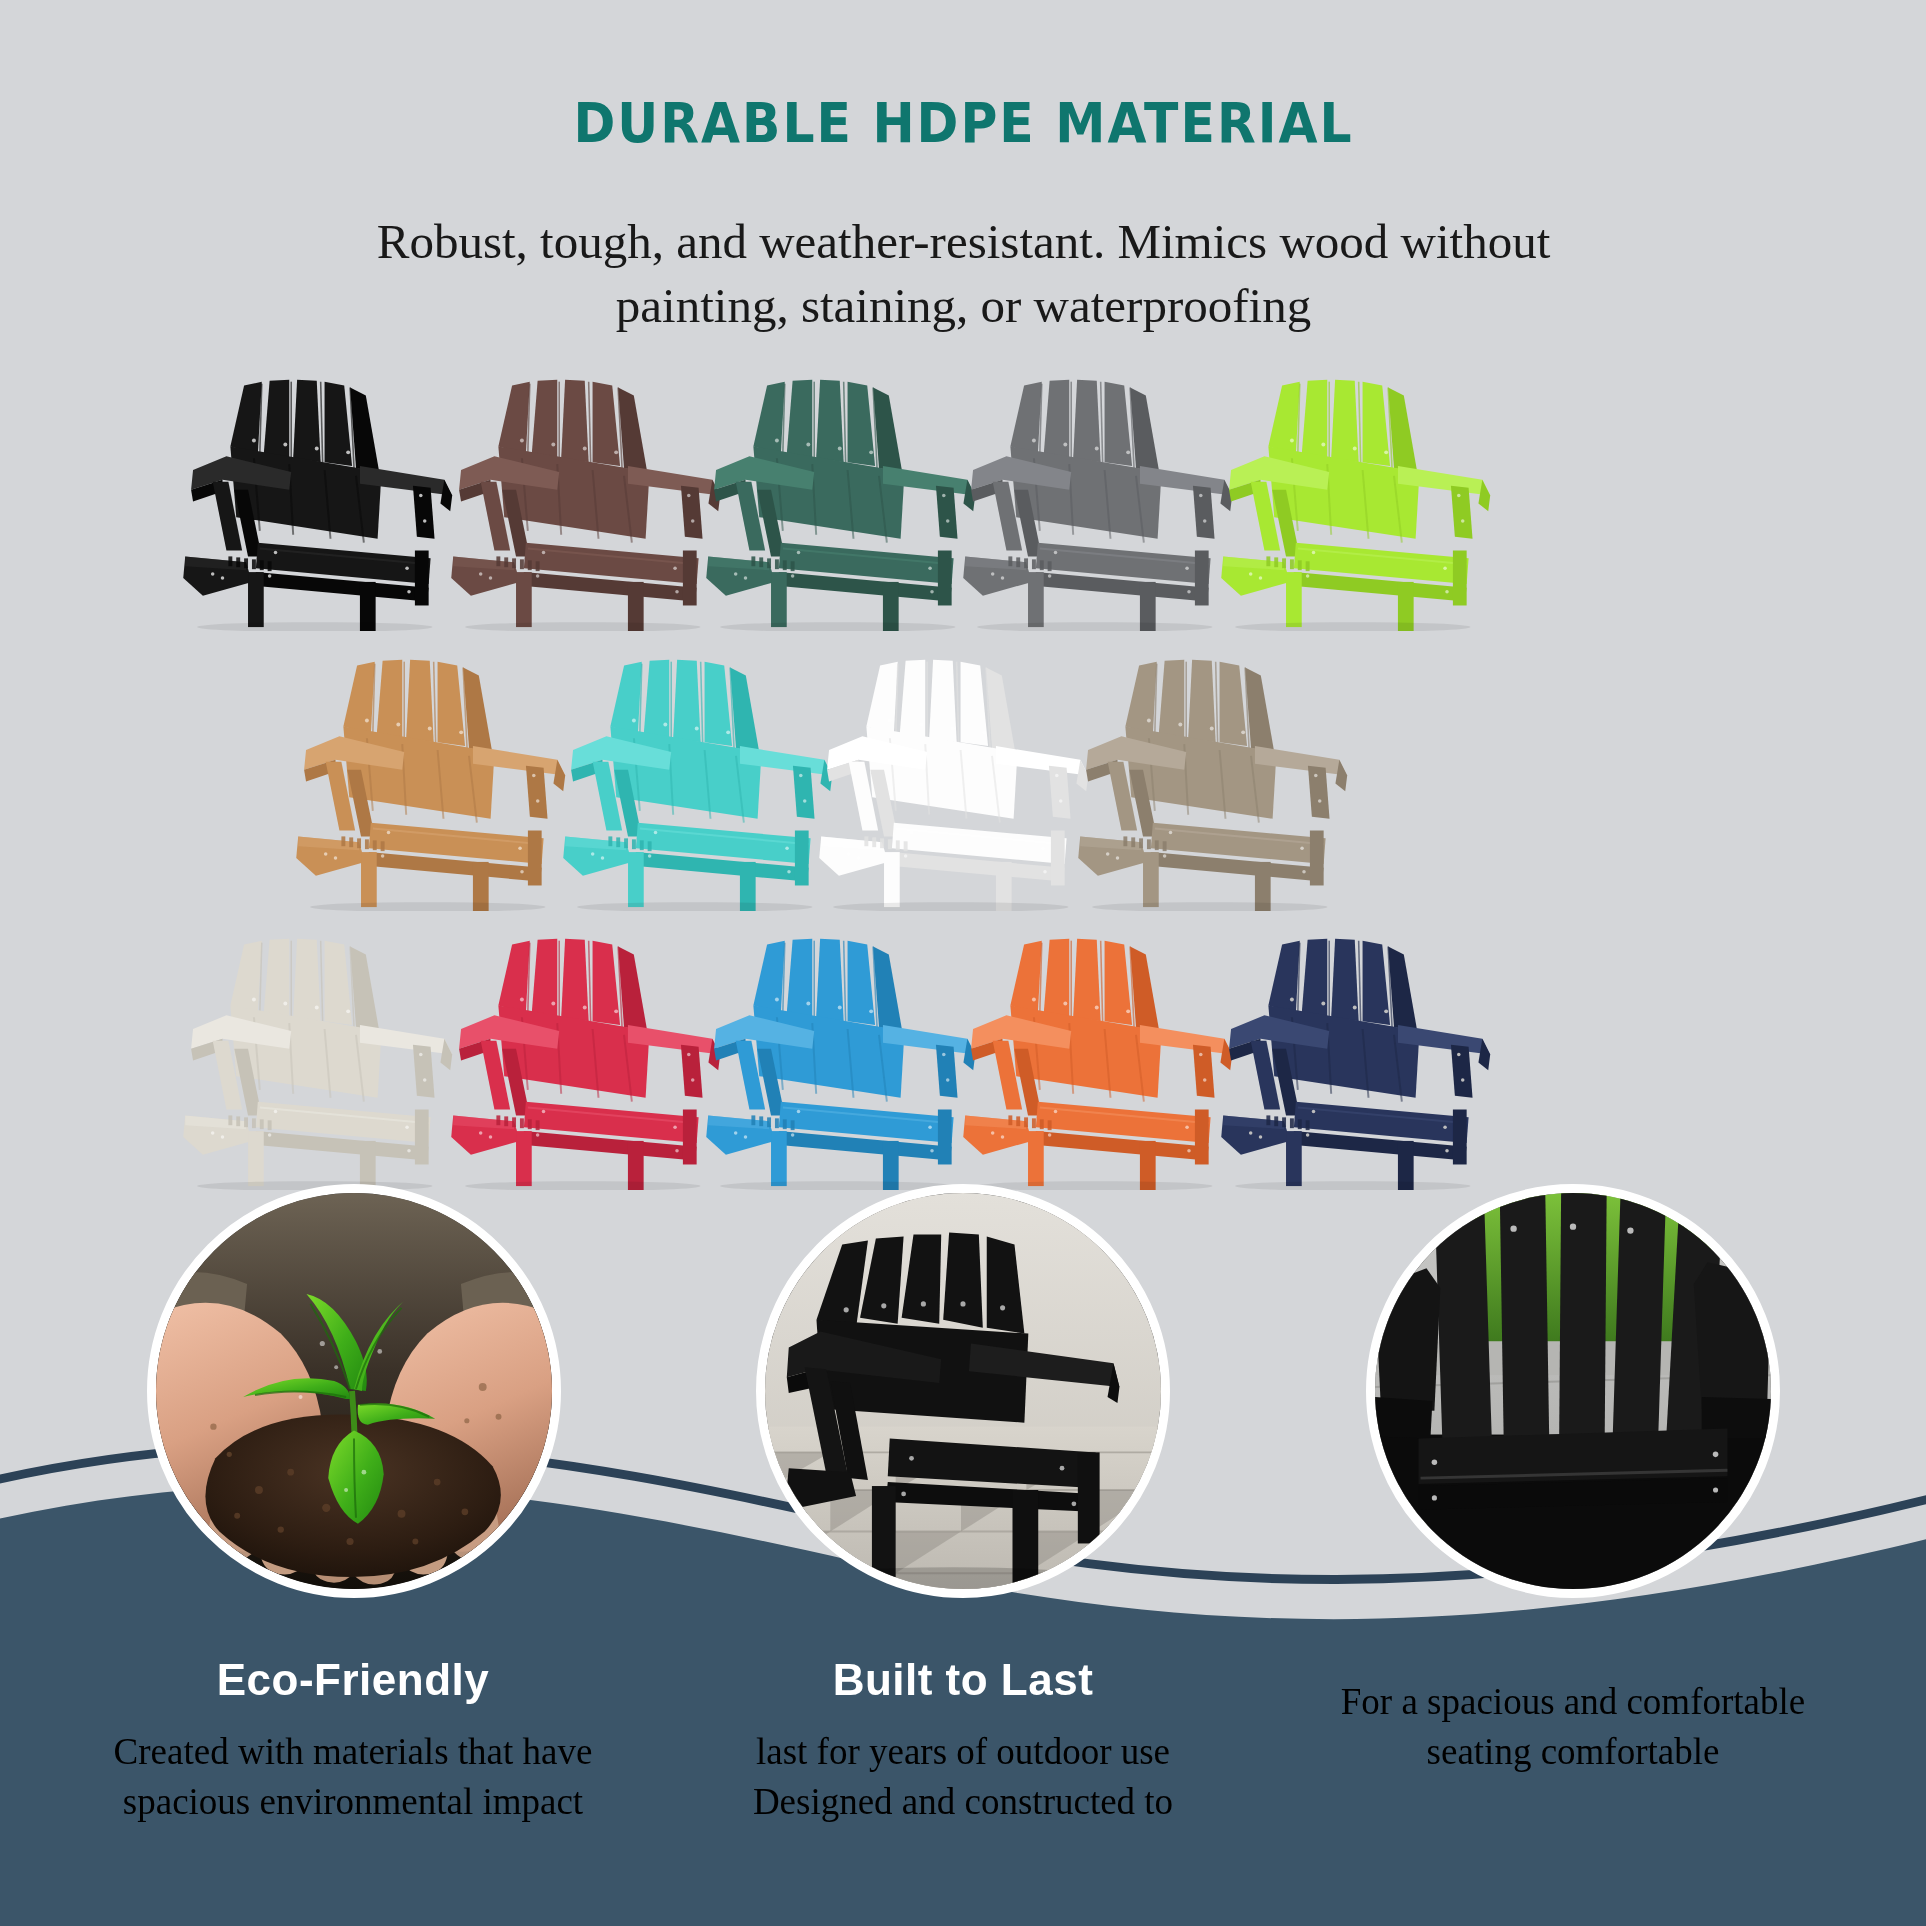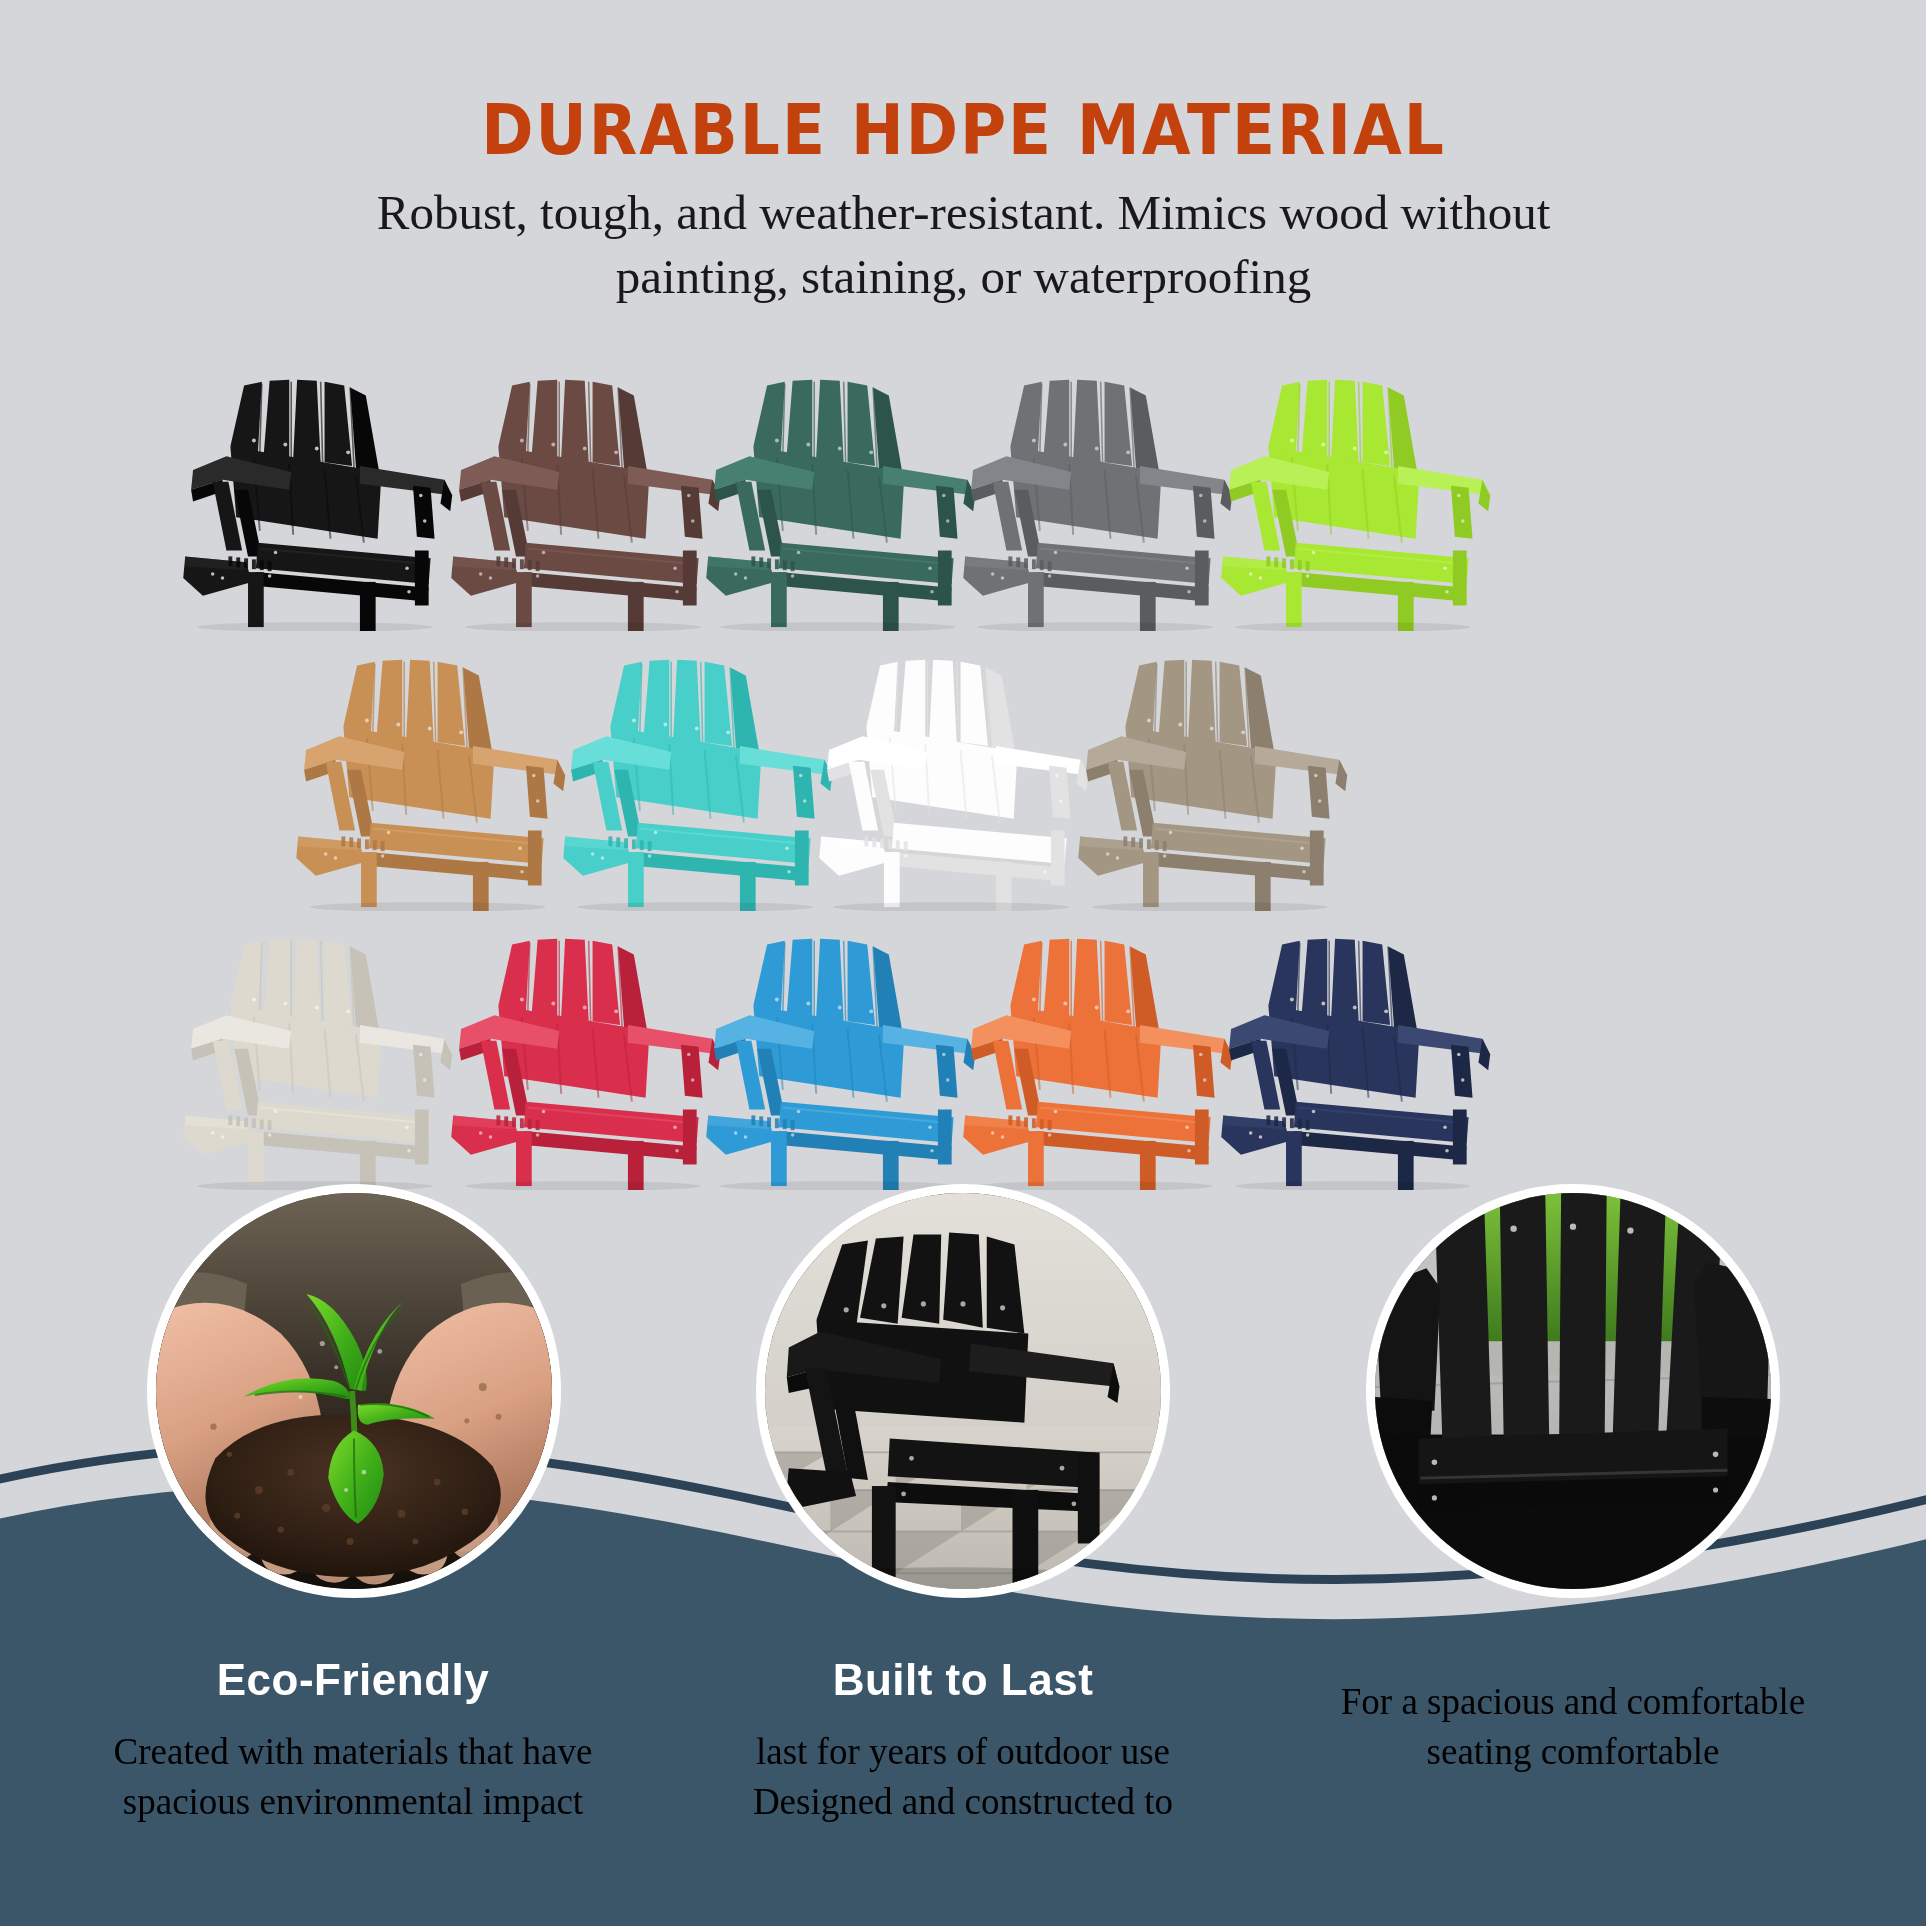--- a/index.html
+++ b/index.html
@@ -10,32 +10,32 @@
     overflow:hidden;
     position:relative;
   }
   #stage{position:relative;width:1927px;height:1927px;overflow:hidden;background:#d4d6d9;}
 
   
   #header{position:absolute;left:0;top:0;width:1927px;text-align:center;}
   #title{
     font-family:"DejaVu Sans Condensed","DejaVu Sans", sans-serif;
     font-weight:700;
-    font-size:70px;
+    font-size:56px;
     letter-spacing:2px;
-    color:#c2410c;
+    color:#0f766e;
     margin-top:95px;
     line-height:1.0;
   }
   #subtitle{
     font-family:"Liberation Serif","DejaVu Serif", serif;
     font-size:49px;
     color:#191919;
     line-height:1.30;
-    margin-top:16px;
+    margin-top:59px;
     max-width:1386px;
     margin-left:auto;margin-right:auto;
   }
 
   
   .chair-row{position:absolute;left:0;width:1927px;height:267px;}
   .chair-cell{position:absolute;top:0;width:327px;height:267px;}
   .chair-cell svg{display:block;width:100%;height:100%;}
 
   

